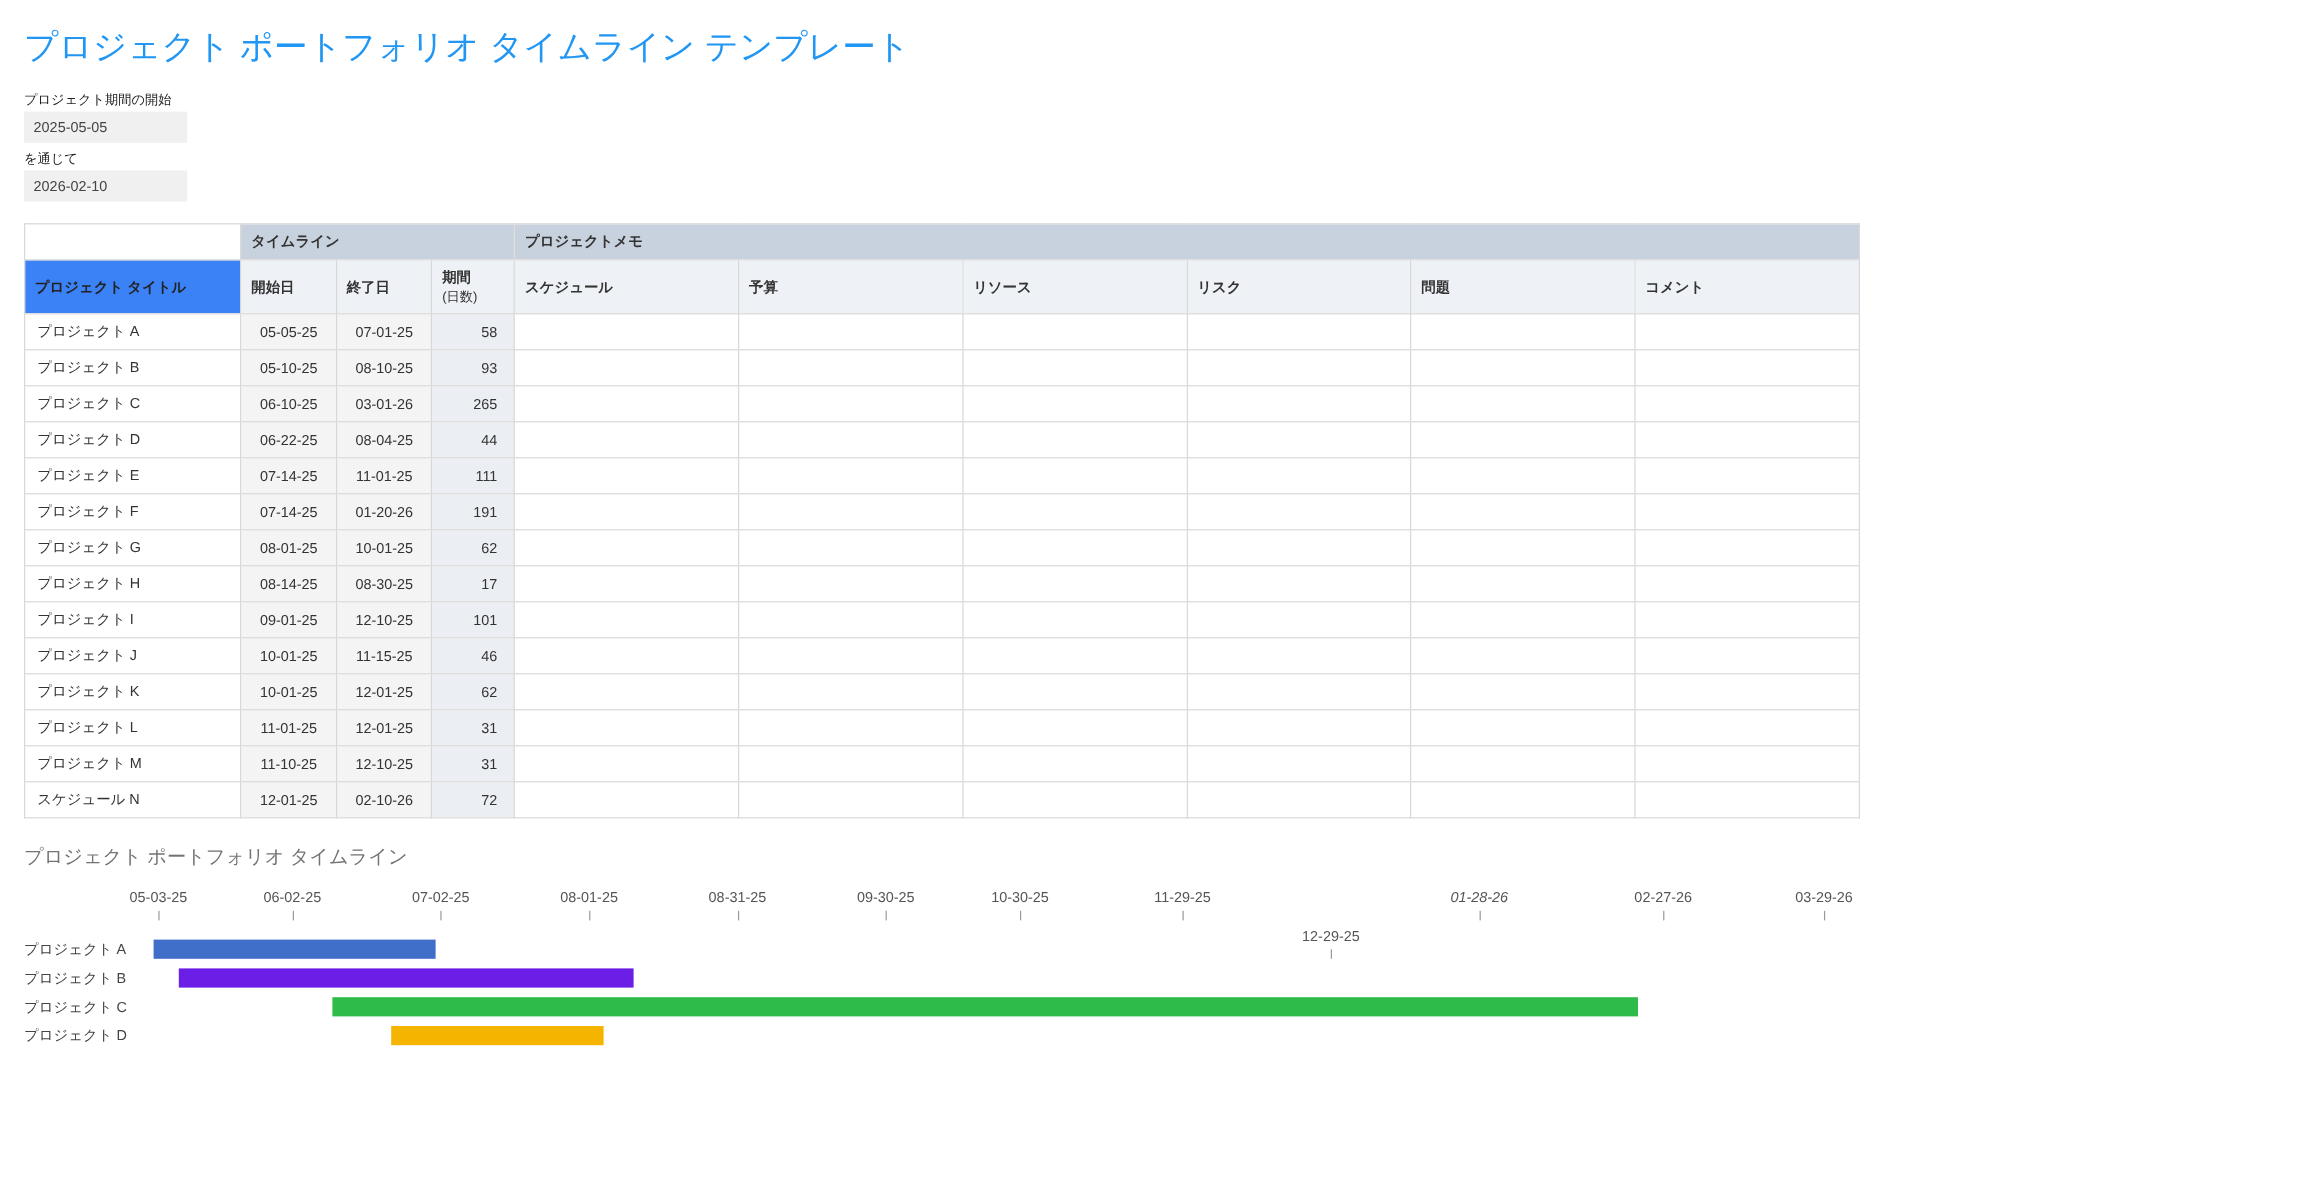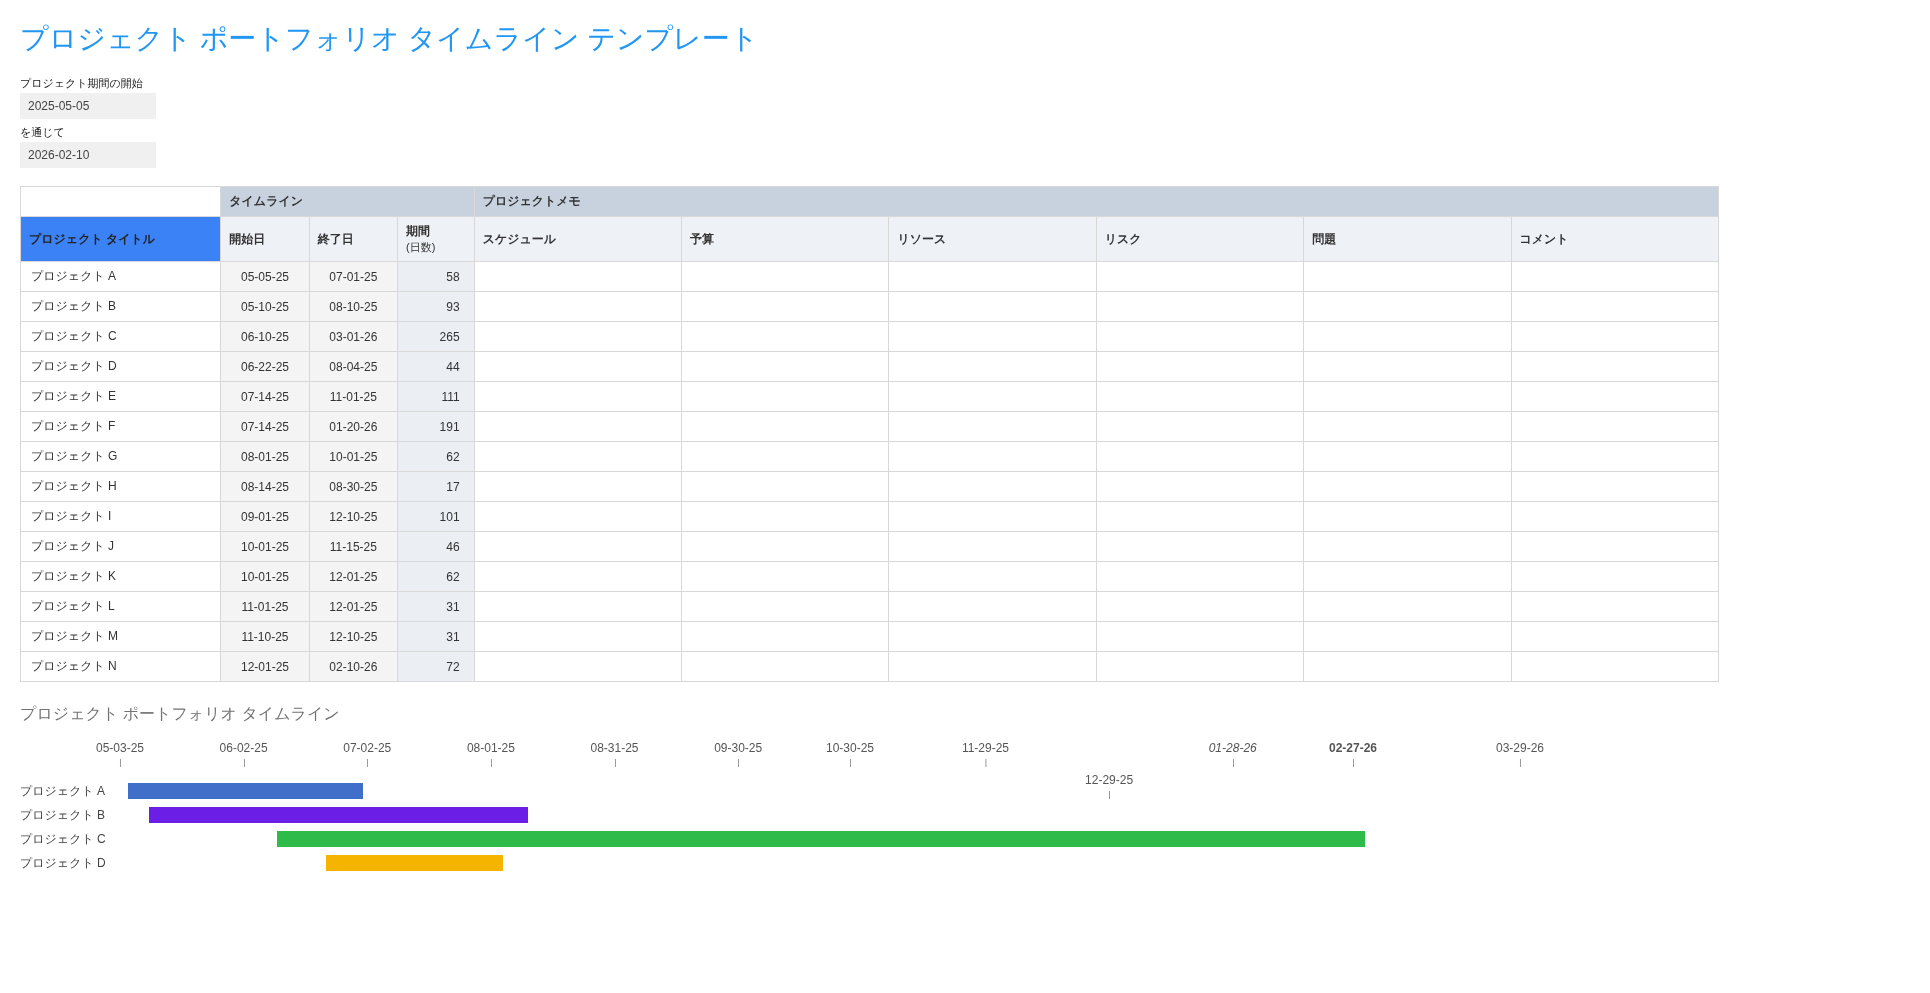--- a/index.html
+++ b/index.html
@@ -23,21 +23,21 @@
   .date-value {
     display: inline-block;
     width: 136px;
     padding: 6px 8px;
     background: #f0f0f0;
     font-size: 12px;
     color: #444;
   }
   .main-table {
     border-collapse: collapse;
-    width: 1699px;
+    width: 1530px;
     margin-top: 18px;
     table-layout: fixed;
   }
   .main-table th, .main-table td {
     border: 1px solid #d8d8d8;
     padding: 6px 8px;
     text-align: left;
     height: 26px;
     overflow: hidden;
     white-space: nowrap;
@@ -337,48 +337,48 @@
         <td class="tl-end">12-10-25</td>
         <td class="tl-days">31</td>
         <td></td>
         <td></td>
         <td></td>
         <td></td>
         <td></td>
         <td></td>
       </tr>
       <tr>
-        <td class="proj-name">プロジェクト N</td>
+        <td class="proj-name">スケジュール N</td>
         <td class="tl-start">12-01-25</td>
         <td class="tl-end">02-10-26</td>
         <td class="tl-days">72</td>
         <td></td>
         <td></td>
         <td></td>
         <td></td>
         <td></td>
         <td></td>
       </tr>
     </tbody>
 </table>
 
 <div class="gantt-title">プロジェクト ポートフォリオ タイムライン</div>
 <div class="gantt-wrap">
   <div class="gantt-axis" id="gantt-axis">
-      <div class="tick" style="left: 0px;">05-03-25</div>
+      <div class="tick" style="left: 12px;">05-03-25</div>
       <div class="tick" style="left: 123.636px;">06-02-25</div>
       <div class="tick" style="left: 247.273px;">07-02-25</div>
       <div class="tick" style="left: 370.909px;">08-01-25</div>
       <div class="tick" style="left: 494.545px;">08-31-25</div>
       <div class="tick" style="left: 618.182px;">09-30-25</div>
       <div class="tick" style="left: 730px;">10-30-25</div>
       <div class="tick" style="left: 865.455px;">11-29-25</div>
       <div class="tick" style="left: 989.091px; margin-top: 32px;">12-29-25</div>
       <div class="tick" style="left: 1112.73px; font-style: italic;">01-28-26</div>
-      <div class="tick" style="left: 1233px; font-weight: bold;">02-27-26</div>
+      <div class="tick" style="left: 1266px;">02-27-26</div>
       <div class="tick" style="left: 1360px; margin-left: 40px;">03-29-26</div>
     </div>
   <div class="gantt-rows" id="gantt-rows">
       <div class="gantt-row">
         <div class="row-label">プロジェクト A</div>
         <div class="row-track">
           <div class="gantt-bar" style="left: 8.24242px; width: 234.909px; background: rgb(63, 111, 201);"></div>
         </div>
       </div>
       <div class="gantt-row">

